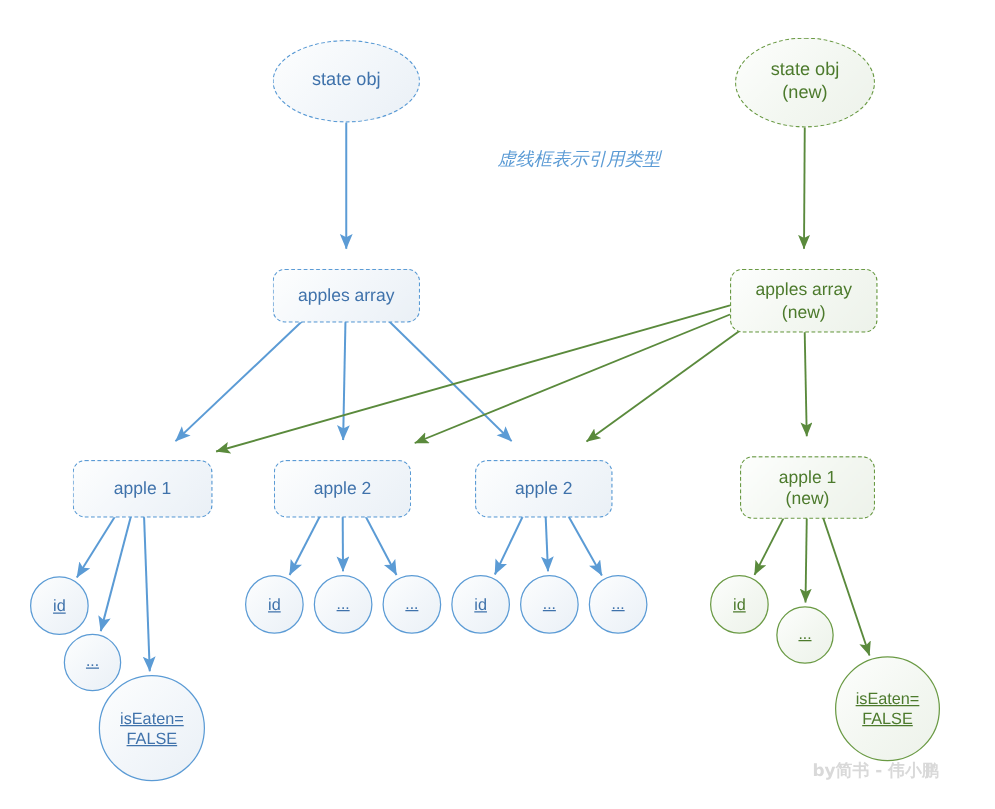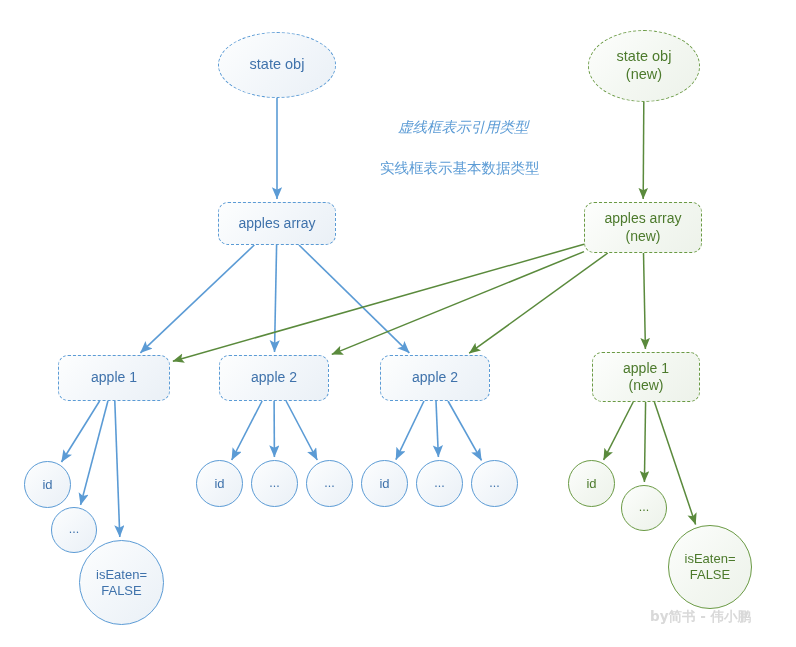--- a/index.html
+++ b/index.html
@@ -35,25 +35,27 @@
 
   .ellipse{
     border-style:dashed;border-width:1.6px;
     border-radius:50%;
     font-size:14.5px;
   }
   .rbox{
     border-style:dashed;border-width:1.6px;
     border-radius:10px;
     font-size:14px;
+    margin-top:13px;
   }
   .circ{
     border-style:solid;border-width:1.3px;
     border-radius:50%;
     font-size:13px;
+    text-decoration:underline;
   }
   .circ.small{font-size:12.5px;}
   .legend{
     position:absolute;
     color:#5b9bd5;
     font-size:14.5px;
     font-family:"DejaVu Sans","Liberation Sans",sans-serif;
     white-space:nowrap;
   }
   .watermark{
@@ -112,21 +114,20 @@
   </div>
 
   <div class="node ellipse green" style="left:588px;top:30px;width:112px;height:72px;">
     <div>
       <span class="lbl">state obj</span>
       <span class="lbl sub">(new)</span>
     </div>
   </div>
 
   <div class="legend" style="left:398px;top:118px;font-style:italic;">虚线框表示引用类型</div>
-  <div class="legend" style="left:380px;top:159px;">实线框表示基本数据类型</div>
 
   <div class="node rbox blue" style="left:218px;top:202px;width:118px;height:43px;">
     <div>
       <span class="lbl">apples  array</span>
     </div>
   </div>
 
   <div class="node rbox green" style="left:584px;top:202px;width:118px;height:51px;">
     <div>
       <span class="lbl">apples  array</span>

